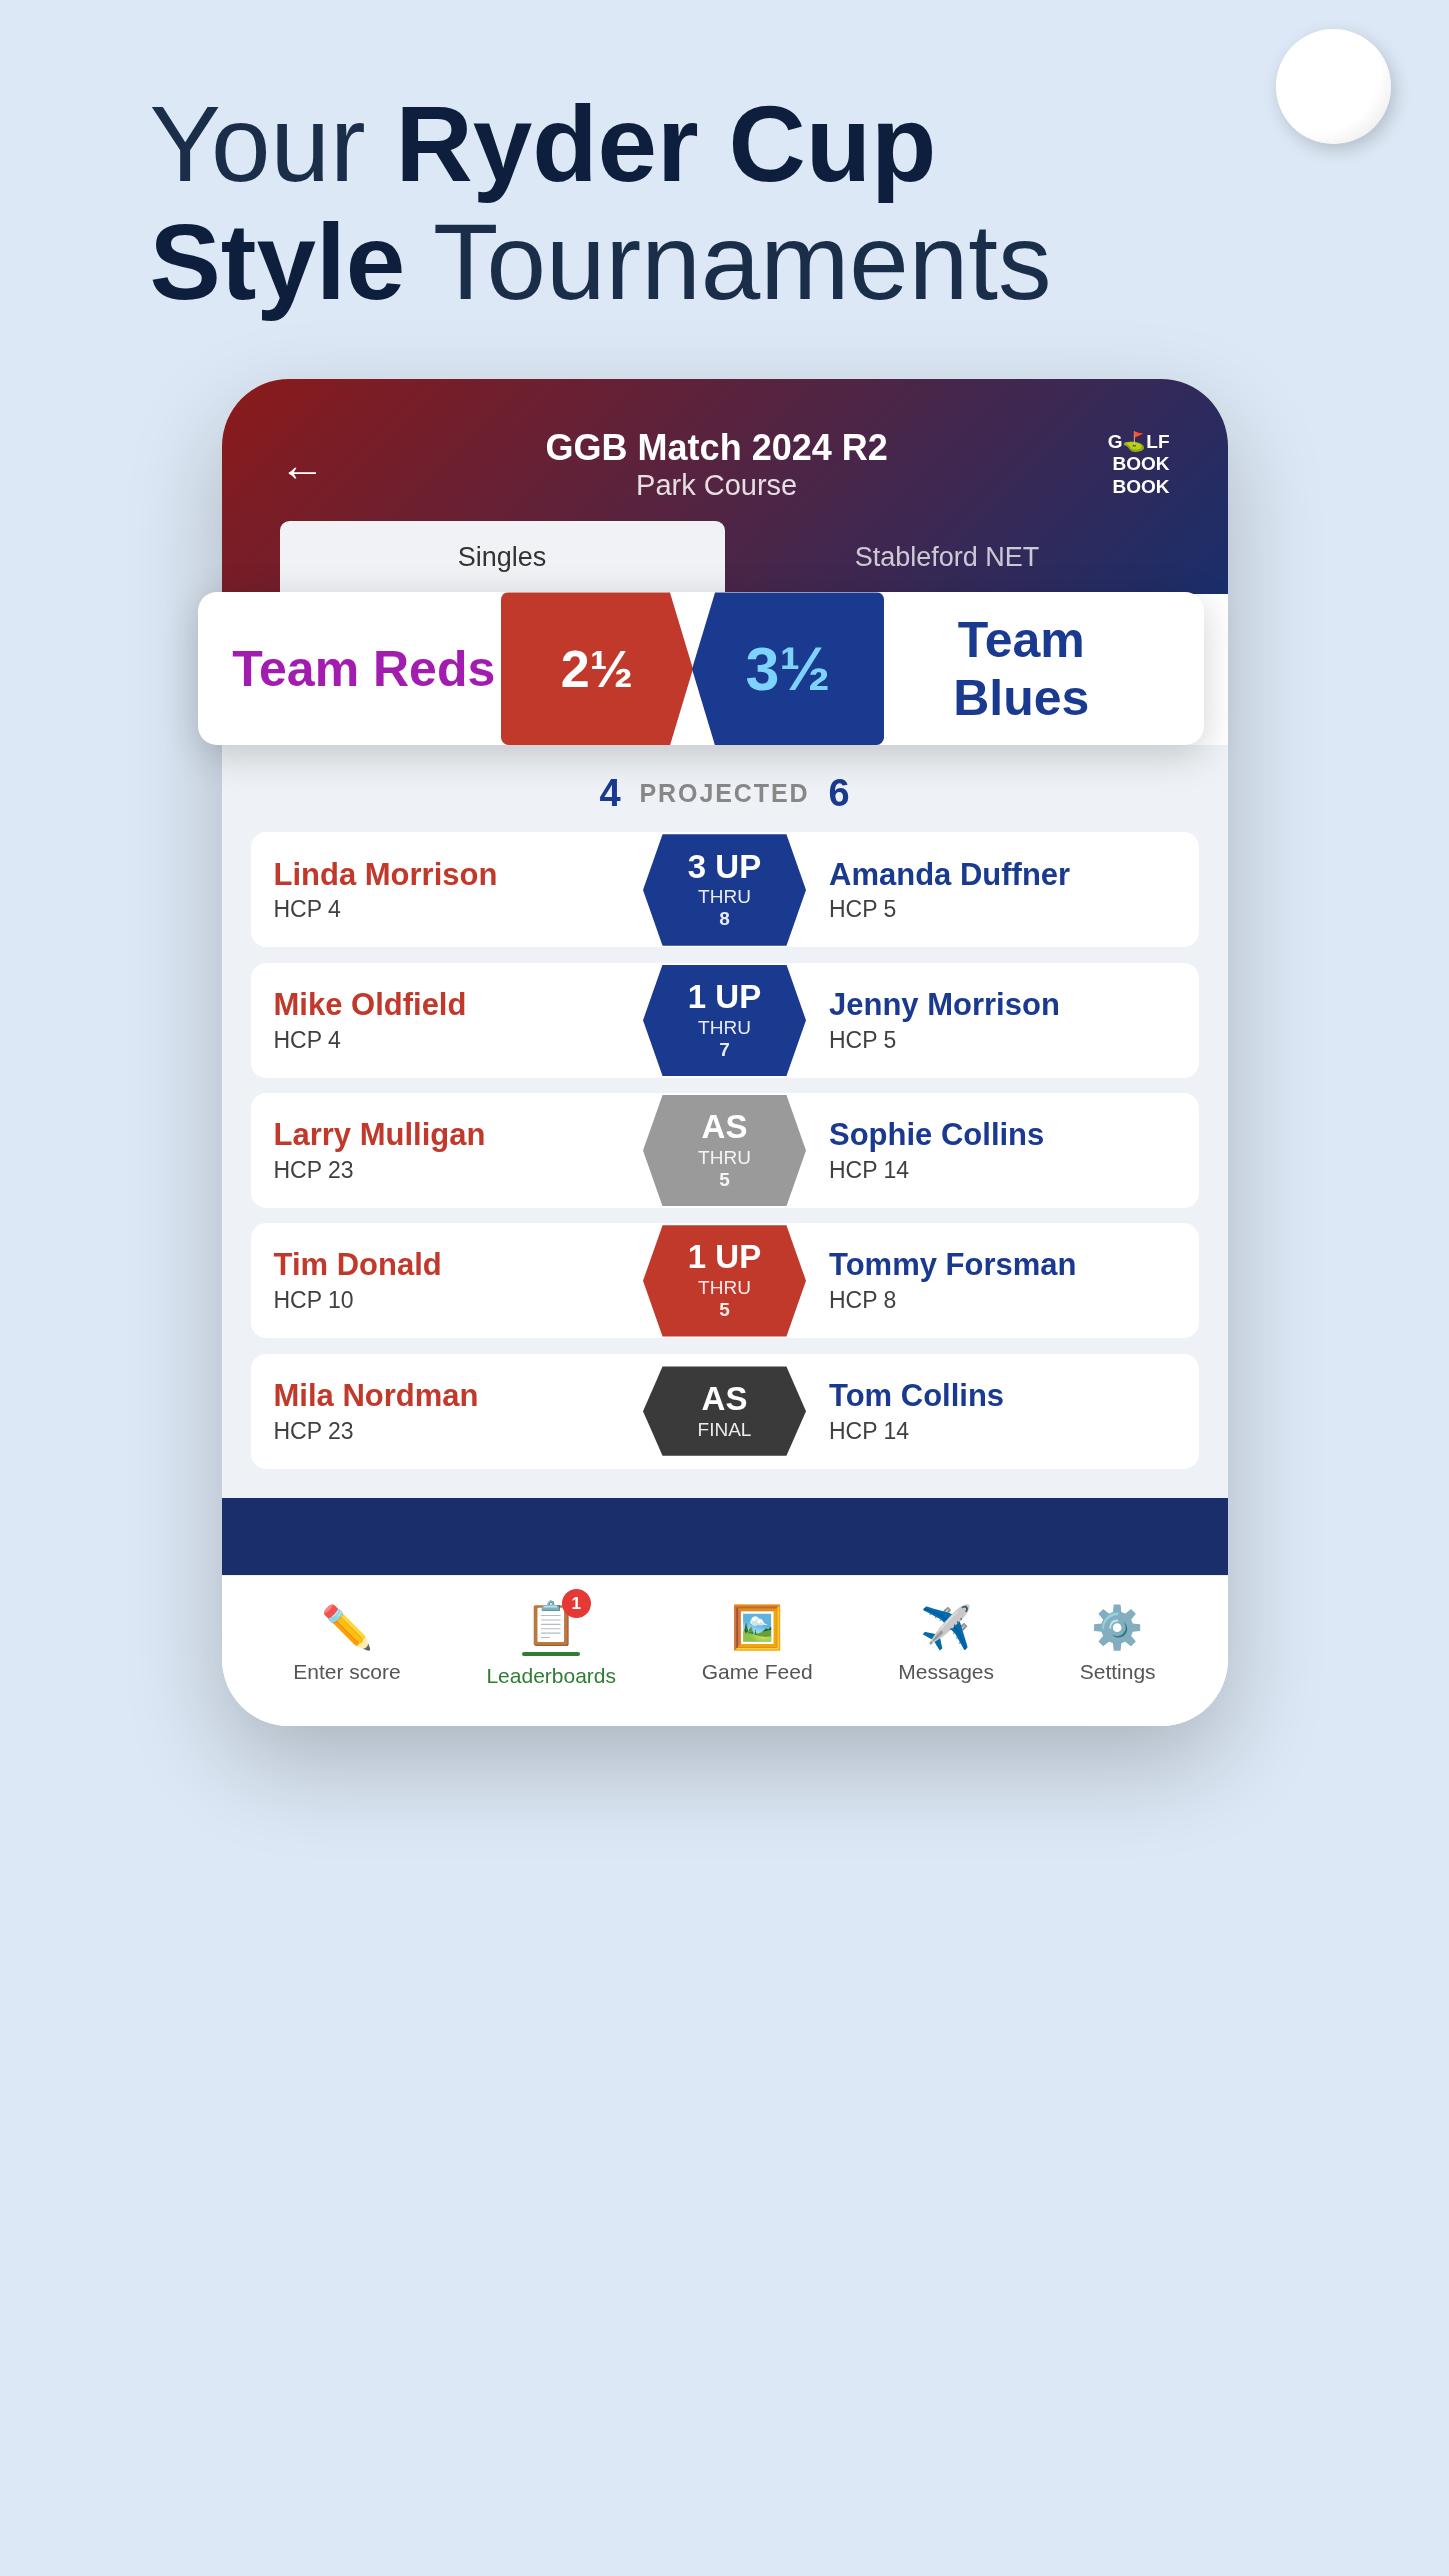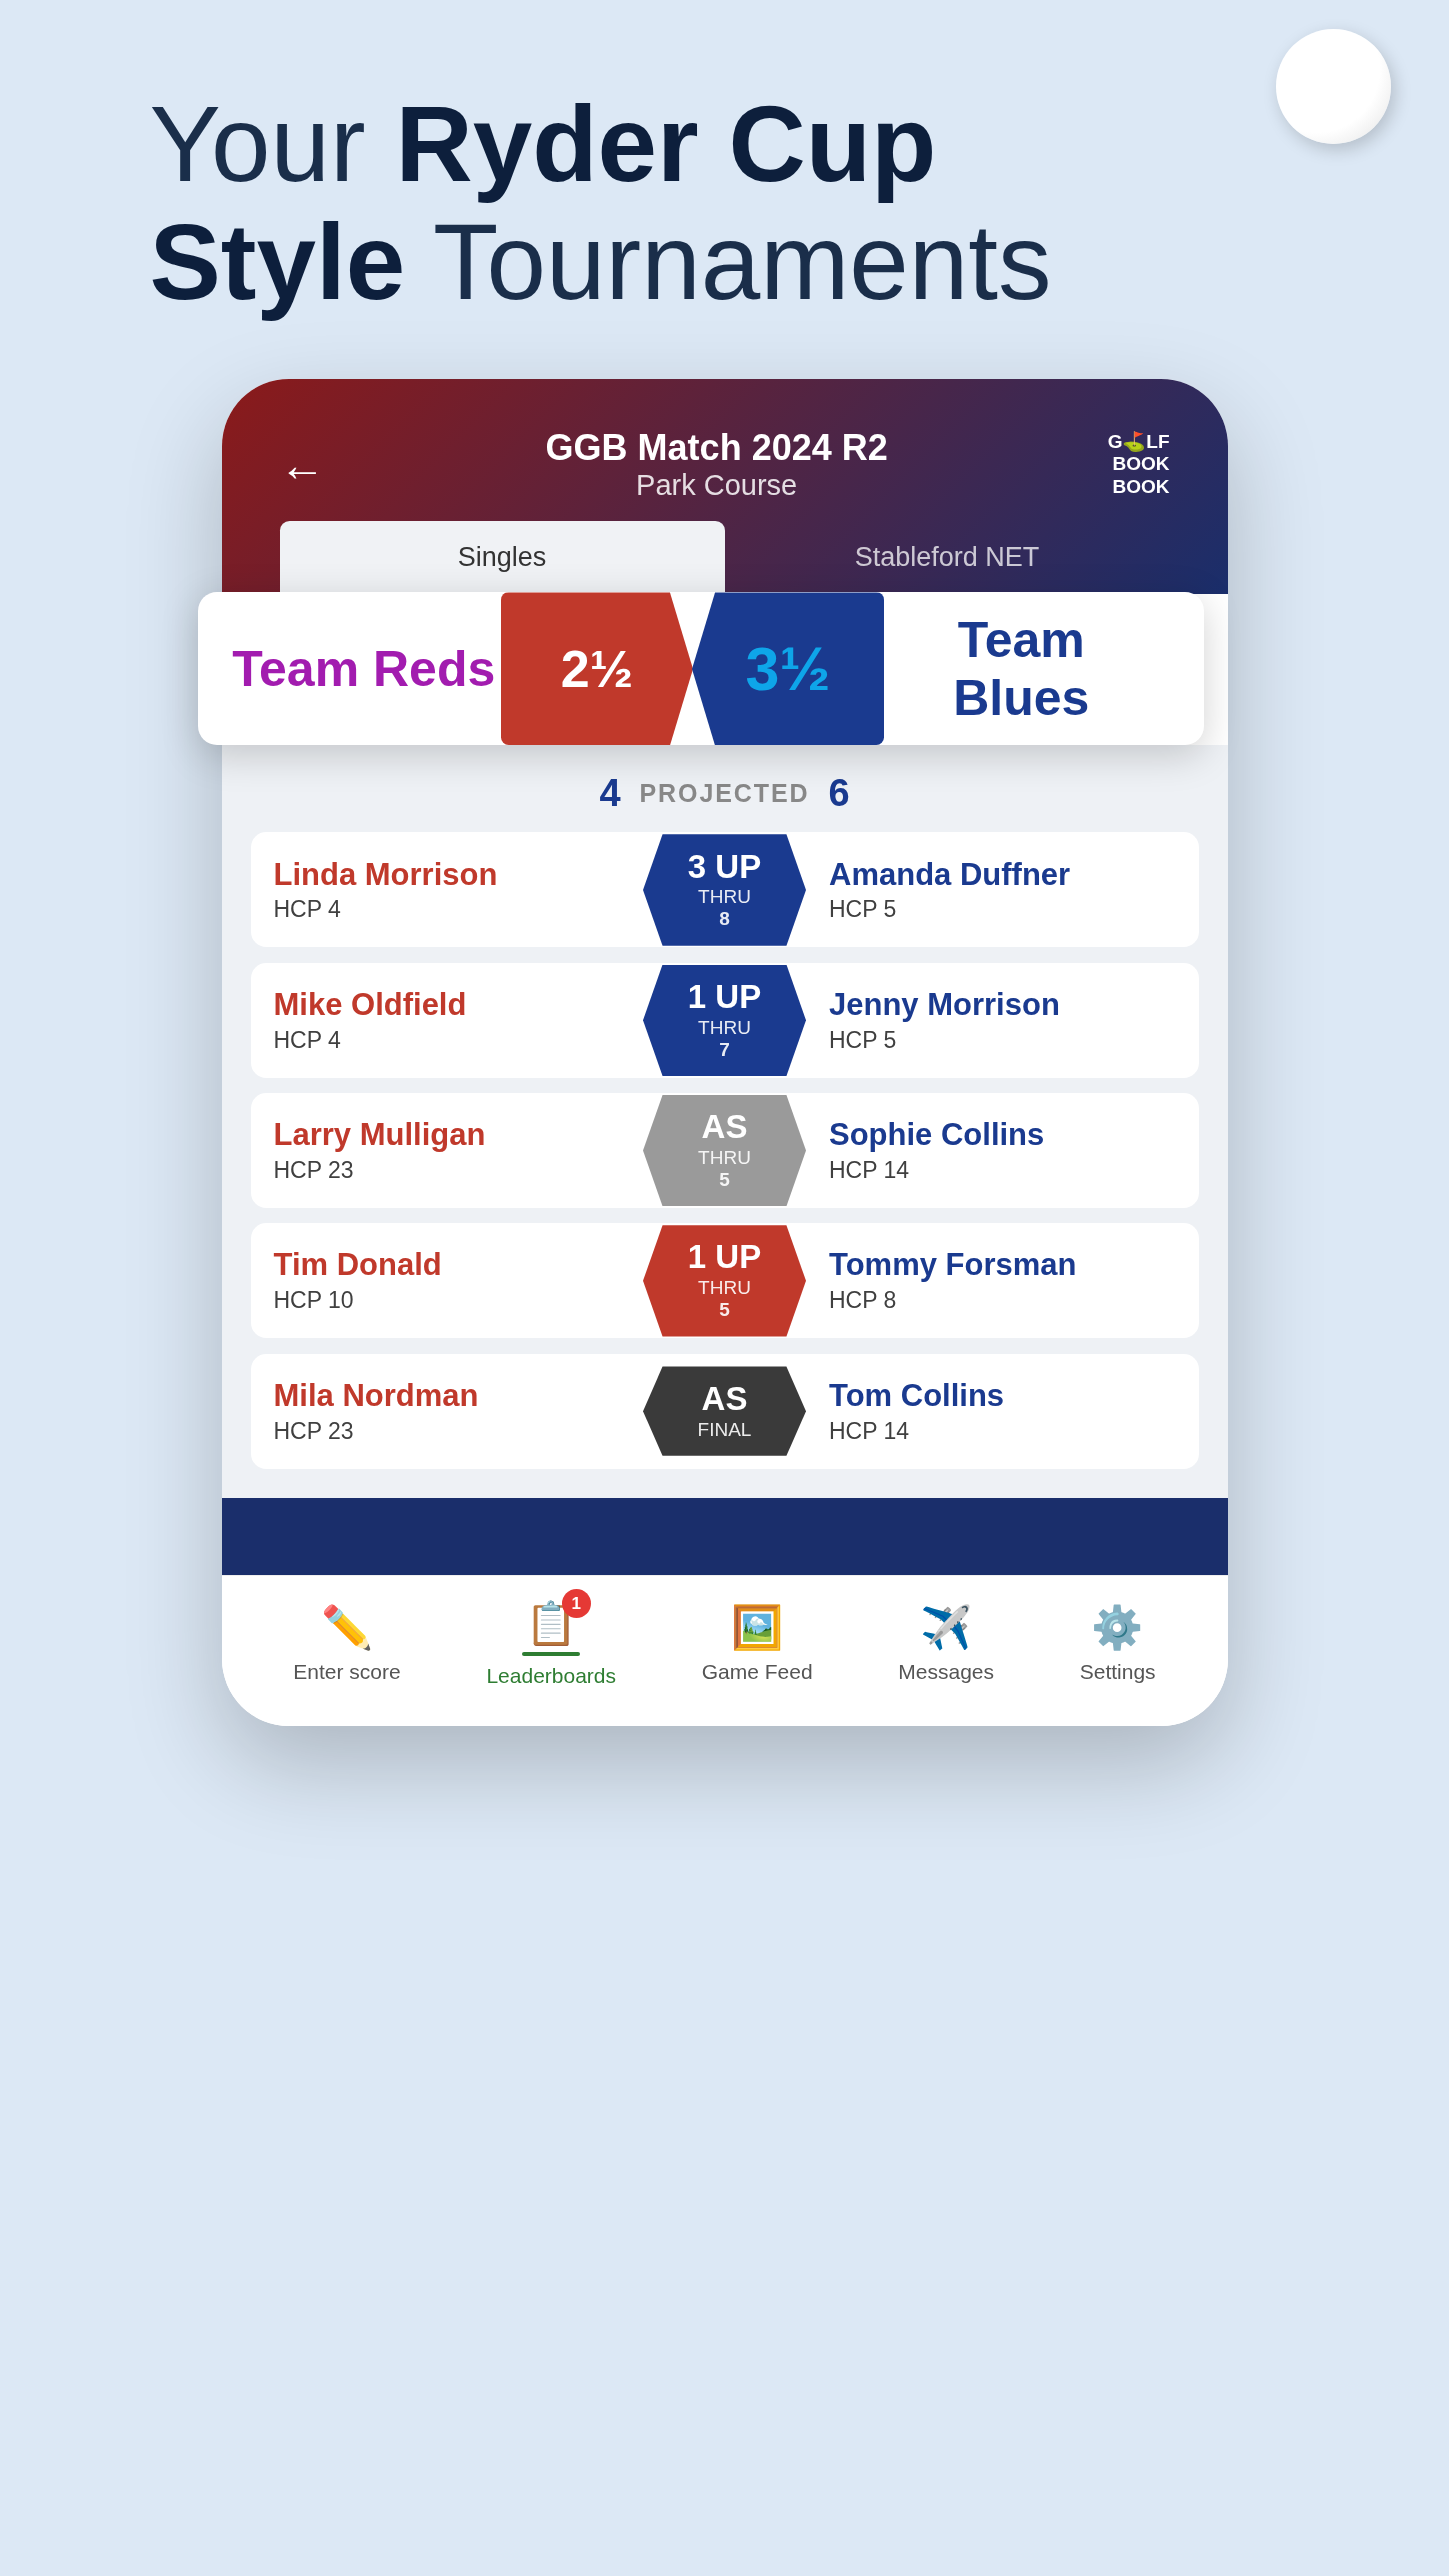--- a/index.html
+++ b/index.html
@@ -172,21 +172,21 @@
       width: 192px;
       height: 100%;
       display: flex;
       align-items: center;
       justify-content: center;
       border-radius: 7.7px 0 0 7.7px;
       clip-path: polygon(0 0, 88% 0, 100% 50%, 88% 100%, 0 100%);
     }
     .score-blue {
       background: #1a3a8f;
-      color: #0ea5e9;
+      color: #7dd3fc;
       font-size: 61px;
       font-weight: 800;
       width: 192px;
       height: 100%;
       display: flex;
       align-items: center;
       justify-content: center;
       border-radius: 0 7.7px 7.7px 0;
       clip-path: polygon(12% 0, 100% 0, 100% 100%, 12% 100%, 0 50%);
       margin-left: -1px;

